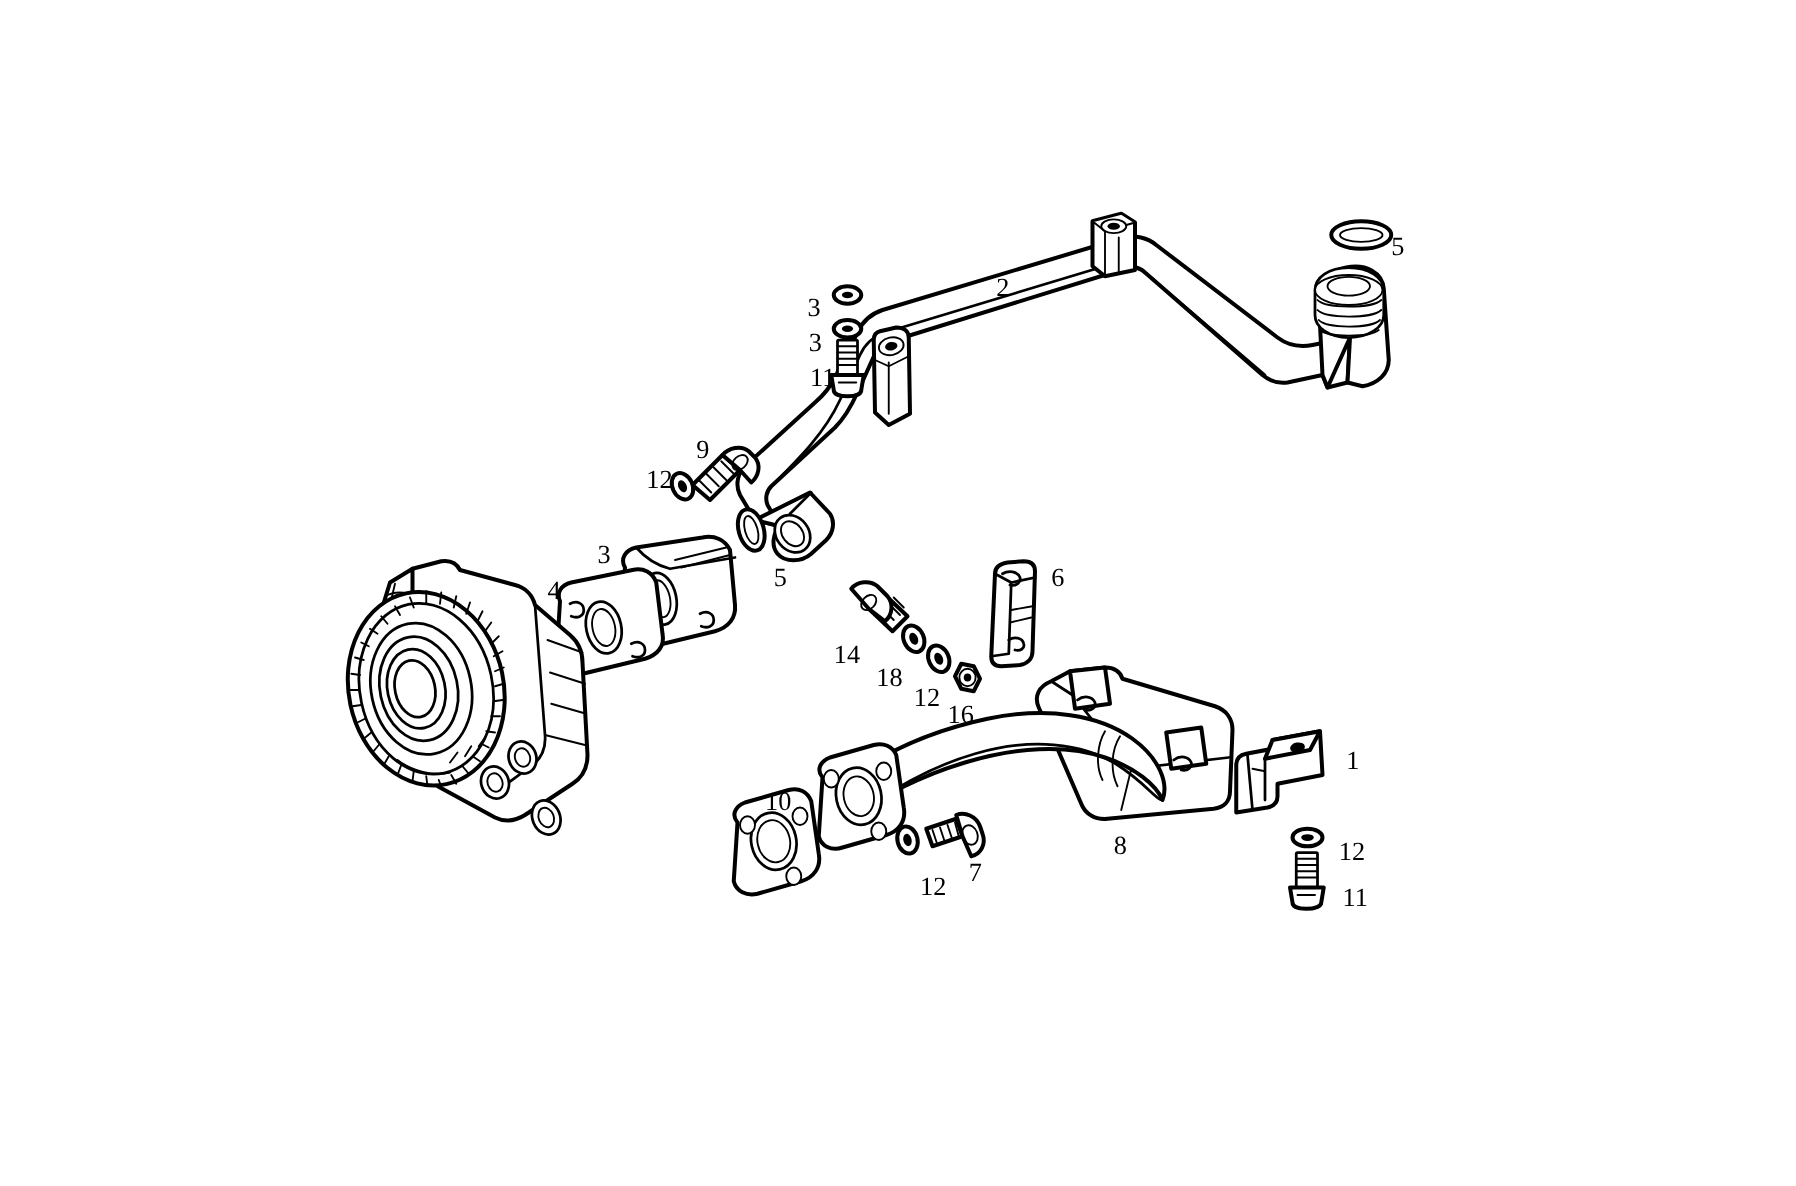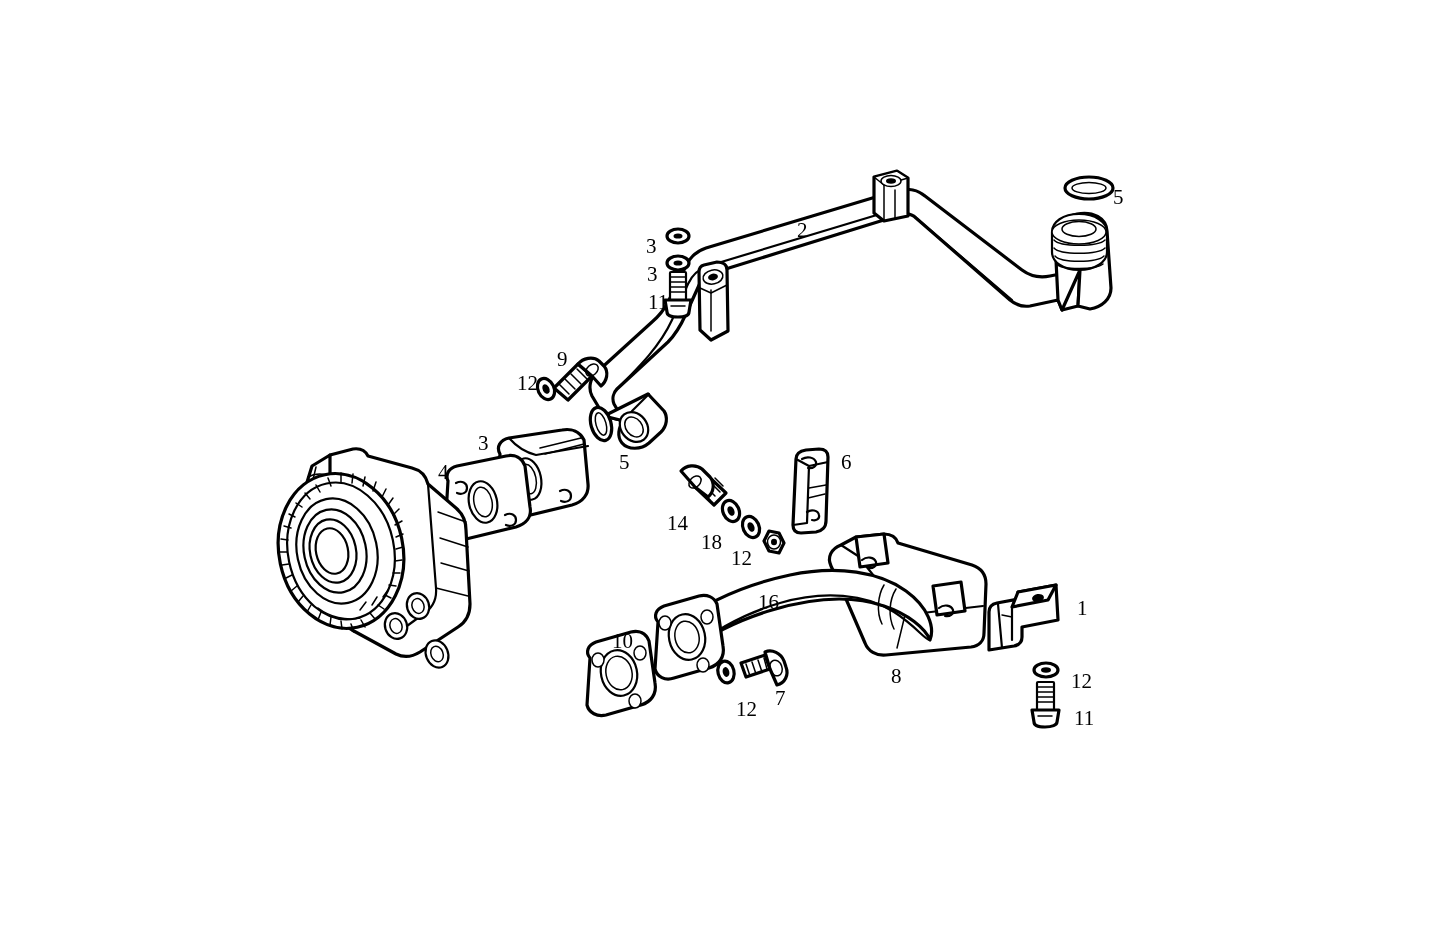--- a/index.html
+++ b/index.html
@@ -428,16 +428,16 @@
 <div class="callout" style="left:612px;top:631px;">10</div>
 <div class="callout" style="left:648px;top:292px;">11</div>
 <div class="callout" style="left:1074px;top:708px;">11</div>
 <div class="callout" style="left:517px;top:373px;">12</div>
 <div class="callout" style="left:731px;top:548px;">12</div>
 <div class="callout" style="left:736px;top:699px;">12</div>
 <div class="callout" style="left:1071px;top:671px;">12</div>
 <div class="callout" style="left:646px;top:236px;">3</div>
 <div class="callout" style="left:667px;top:513px;">14</div>
 <div class="callout" style="left:701px;top:532px;">18</div>
-<div class="callout" style="left:758px;top:592px;">16</div>
+<div class="callout" style="left:758px;top:561px;">16</div>
 <div class="callout" style="left:647px;top:264px;">3</div>
 
 </div>
 
 </body></html>

